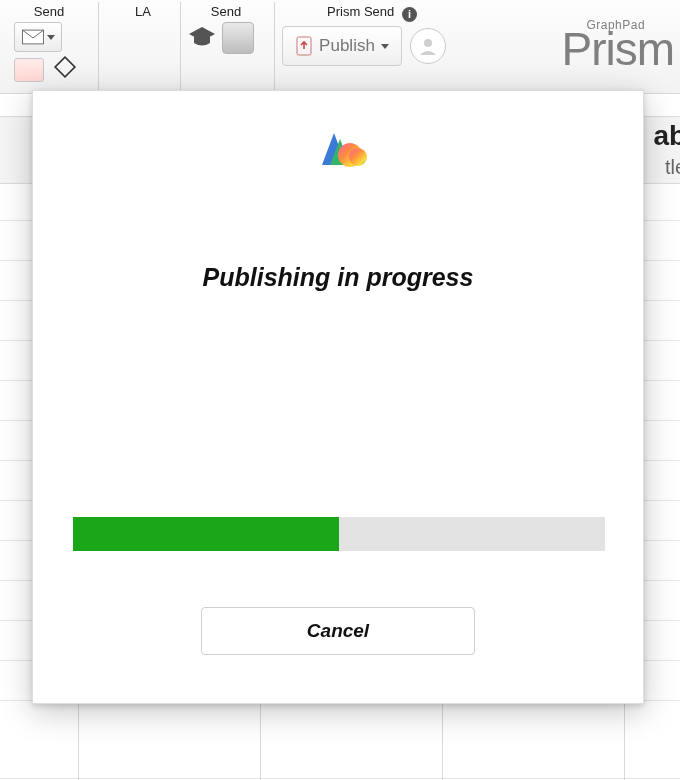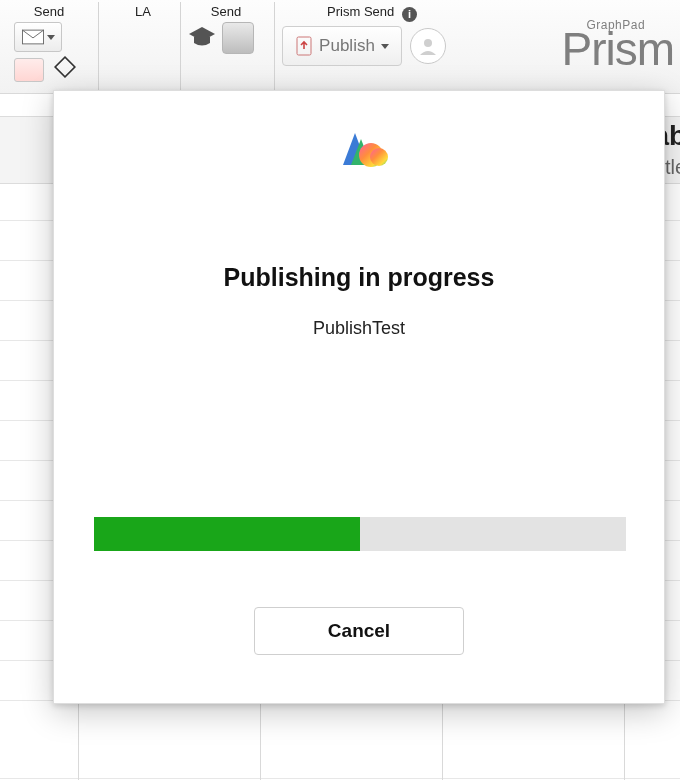--- a/index.html
+++ b/index.html
@@ -42,27 +42,27 @@
 
     
     .pagebg { position:absolute; left:0; top:94px; width:680px; height:686px; background:#fff;}
     .stripe { position:absolute; left:0; top:116px; width:680px; height:68px; background:#f4f4f4; border-top:1px solid #dcdcdc; border-bottom:1px solid #dcdcdc;}
     .bl2 { position:absolute; right:-14px; top:120px; font-size:28px; font-weight:600; color:#222;}
     .tl { position:absolute; right:-6px; top:156px; font-size:20px; color:#666;}
     .rowsep { position:absolute; left:0; width:680px; height:1px; background:#e7e7e7;}
     .colsep { position:absolute; top:700px; width:1px; height:80px; background:#d9d9d9;}
 
     
-    .modal { position:absolute; left:53px; top:90px; width:612px; height:614px; background:#fff; border:1px solid #ddd; box-shadow:0 8px 30px rgba(0,0,0,0.22), 0 2px 6px rgba(0,0,0,0.15); text-align:center;}
+    .modal { position:absolute; left:32px; top:90px; width:612px; height:614px; background:#fff; border:1px solid #ddd; box-shadow:0 8px 30px rgba(0,0,0,0.22), 0 2px 6px rgba(0,0,0,0.15); text-align:center;font-style:italic;}
     .logo { margin:34px auto 0; width:60px; height:44px;}
     .mtitle { margin-top:94px; font-size:25px; font-weight:700; color:#111;}
     .mname { margin-top:26px; font-size:18px; color:#222;}
     .progress { position:absolute; left:40px; top:426px; width:532px; height:34px; background:#e3e3e3;}
     .progress .fill { height:100%; background:#19a619;}
-    .cancel { position:absolute; left:50%; transform:translateX(-50%); top:516px; width:210px; height:48px; border:1px solid #cfcfcf; border-radius:4px; background:#fff; font-size:19px; font-weight:600; color:#111; display:flex; align-items:center; justify-content:center; cursor:pointer;}
+    .cancel { position:absolute; left:50%; transform:translateX(-50%); top:516px; width:274px; height:48px; border:1px solid #cfcfcf; border-radius:4px; background:#fff; font-size:19px; font-weight:600; color:#111; display:flex; align-items:center; justify-content:center; cursor:pointer;}
   </style>
 </head>
 <body>
 
 <div class="app">
 
   <div class="toolbar">
     <div class="vsep sep1"></div>
     <div class="vsep sep2"></div>
     <div class="vsep sep3"></div>
@@ -169,21 +169,20 @@
           <linearGradient id="g1" x1="0" y1="0" x2="1" y2="1">
             <stop offset="0%" stop-color="#ff5da2"></stop>
             <stop offset="40%" stop-color="#ff8e3c"></stop>
             <stop offset="75%" stop-color="#ffd93b"></stop>
             <stop offset="100%" stop-color="#4ade80"></stop>
           </linearGradient>
         </defs>
       </svg>
     </div>
     <div class="mtitle">Publishing in progress</div>
-    <div class="mname">PublishTest</div>
     <div class="progress">
       <div class="fill" style="width:50%"></div>
     </div>
     <div class="cancel">
       <span>Cancel</span>
     </div>
   </div>
 
 </div>
 

